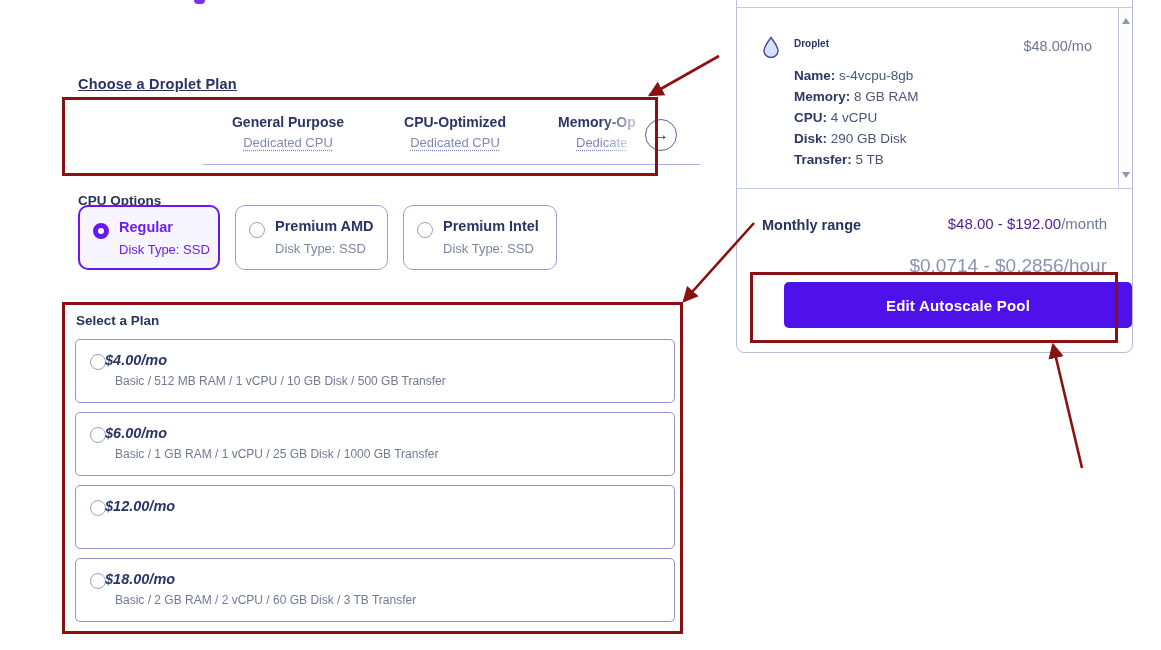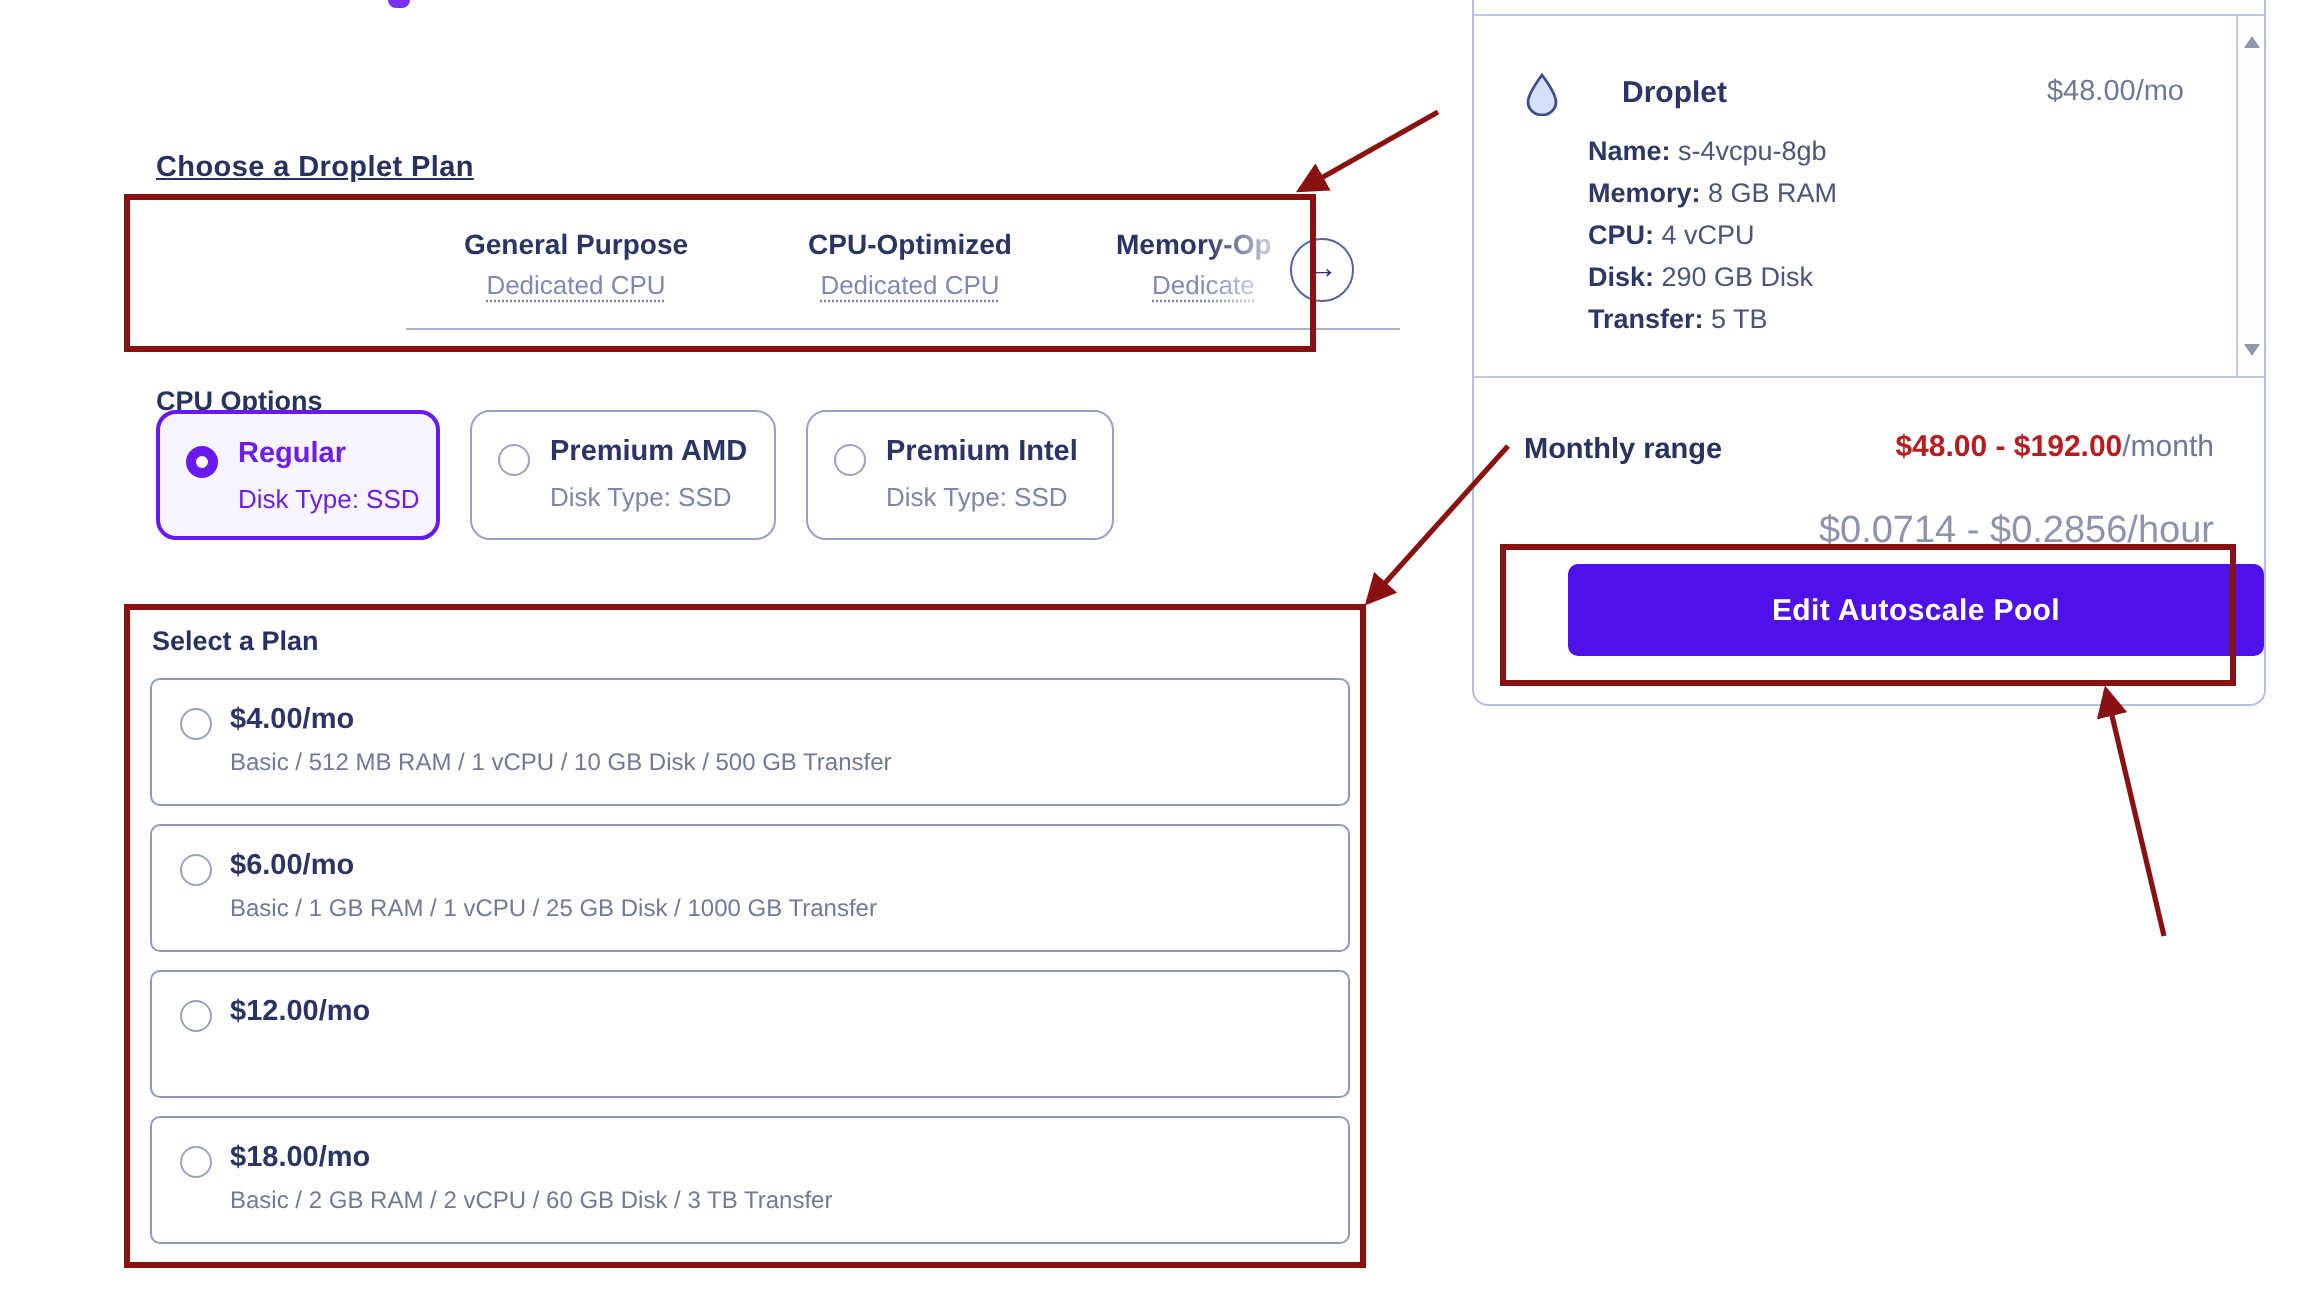--- a/index.html
+++ b/index.html
@@ -52,45 +52,45 @@
   .cpu-card .l1 { position:absolute; left:39px; top:12px; font-size:14.5px; font-weight:bold; color:#2a3566; }
   .cpu-card .l2 { position:absolute; left:39px; top:35px; font-size:13px; color:#7d86a3; }
   .cpu-card.selected .l1, .cpu-card.selected .l2 { color:#6d1df2; }
 
   
   #selectplan-title { position:absolute; left:76px; top:313px; font-size:13.5px; font-weight:bold; color:#27325f; }
   .plan-card { position:absolute; left:75px; width:600px; height:64px; background:#fff;
                border:1px solid #8e99c0; border-radius:5px; cursor:pointer; }
   #plan-0 { top:339px; } #plan-1 { top:412px; } #plan-2 { top:485px; } #plan-3 { top:558px; }
   .plan-card .radio { top:14px; left:14px; }
-  .plan-card .price { position:absolute; left:39px; top:12px; font-size:14.5px; font-weight:bold; color:#2a3566; }
+  .plan-card .price { position:absolute; left:29px; top:12px; font-size:14.5px; font-weight:bold; color:#2a3566;font-style:italic; }
   .plan-card .desc  { position:absolute; left:39px; top:34px; font-size:12px; color:#717a95; }
 
   
   #summary-card { position:absolute; left:736px; top:-12px; width:397px; height:365px;
                   border:1px solid #b7bedf; border-radius:8px; background:#fff; }
   #scroll-area { position:absolute; left:0; top:18px; width:395px; height:182px;
                  border-top:1px solid #c3c9e2; border-bottom:1px solid #c3c9e2; }
   #scrollbar { position:absolute; right:0; top:0; width:14px; height:180px;
                border-left:1px solid #c3c9e2; background:#fdfdfe; }
   .scroll-arrow { position:absolute; left:3px; width:0; height:0; cursor:pointer;
                   border-left:4.5px solid transparent; border-right:4.5px solid transparent; }
   #scroll-up   { top:10px;    border-bottom:6px solid #8f97ad; }
   #scroll-down { bottom:10px; border-top:6px solid #8f97ad; }
 
   #droplet-icon { position:absolute; left:25px; top:28px; }
-  #item-title { position:absolute; left:74px; top:30px; font-size:15px; font-weight:bold; color:#2a3566; }
+  #item-title { position:absolute; left:57px; top:30px; font-size:10px; font-weight:bold; color:#2a3566; }
   #item-price { position:absolute; right:40px; top:30px; font-size:14.5px; color:#6e7795; }
   #item-details { position:absolute; left:57px; top:57px; font-size:13.5px; line-height:21px; }
   #item-details .dl { font-weight:bold; color:#2c3765; }
   #item-details .dv { color:#4a5578; }
 
   #monthly-label { position:absolute; left:25px; top:228px; font-size:14.5px; font-weight:bold; color:#27325f; }
   #monthly-value { position:absolute; right:25px; top:226px; font-size:15px; text-align:right; }
-  #monthly-value .big { font-weight:bold; color:#b91c1c;text-align:right; }
+  #monthly-value .big { font-weight:normal; color:#4c1d95;text-align:right; }
   #monthly-value .unit { color:#6e7795; font-weight:normal; }
   #hourly-value { position:absolute; right:25px; top:266px; font-size:19px; color:#8d94ad; }
 
   #edit-btn { position:absolute; left:784px; top:282px; width:348px; height:46px;
               background:#4f11e9; border:none; border-radius:5px; color:#fff;
               font-size:15px; font-weight:bold; font-family:inherit; letter-spacing:.2px; cursor:pointer; }
 
   #anno-arrows { position:absolute; left:0; top:0; width:1161px; height:650px;
                  z-index:50; pointer-events:none; }
 </style>

